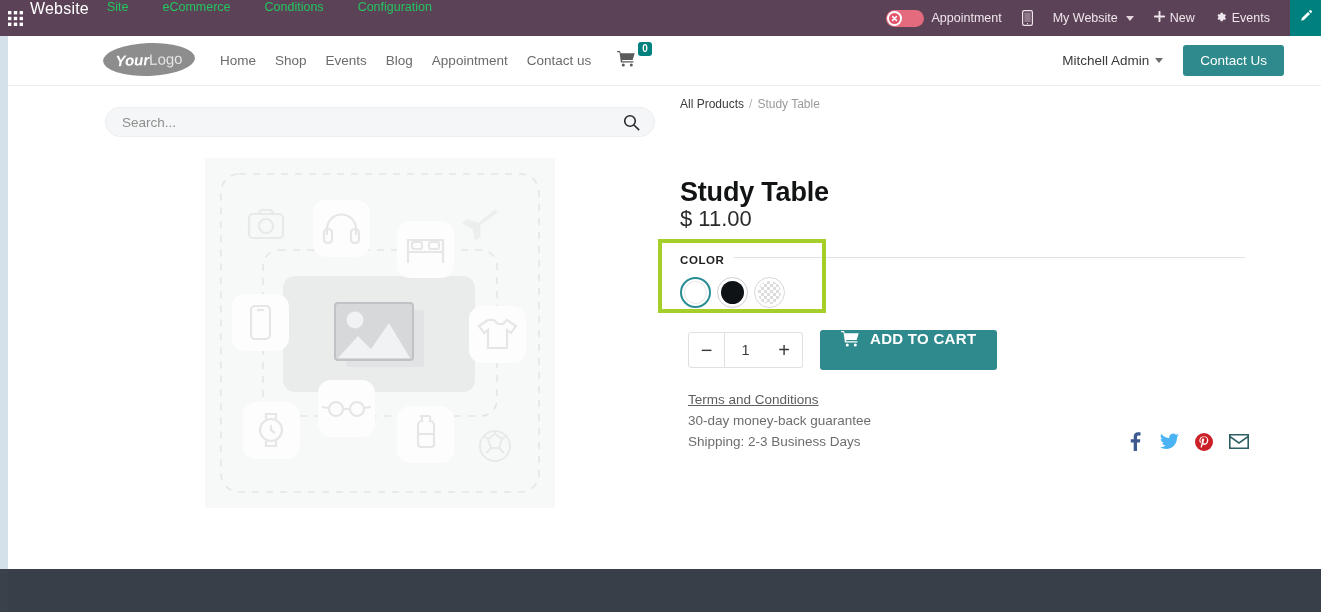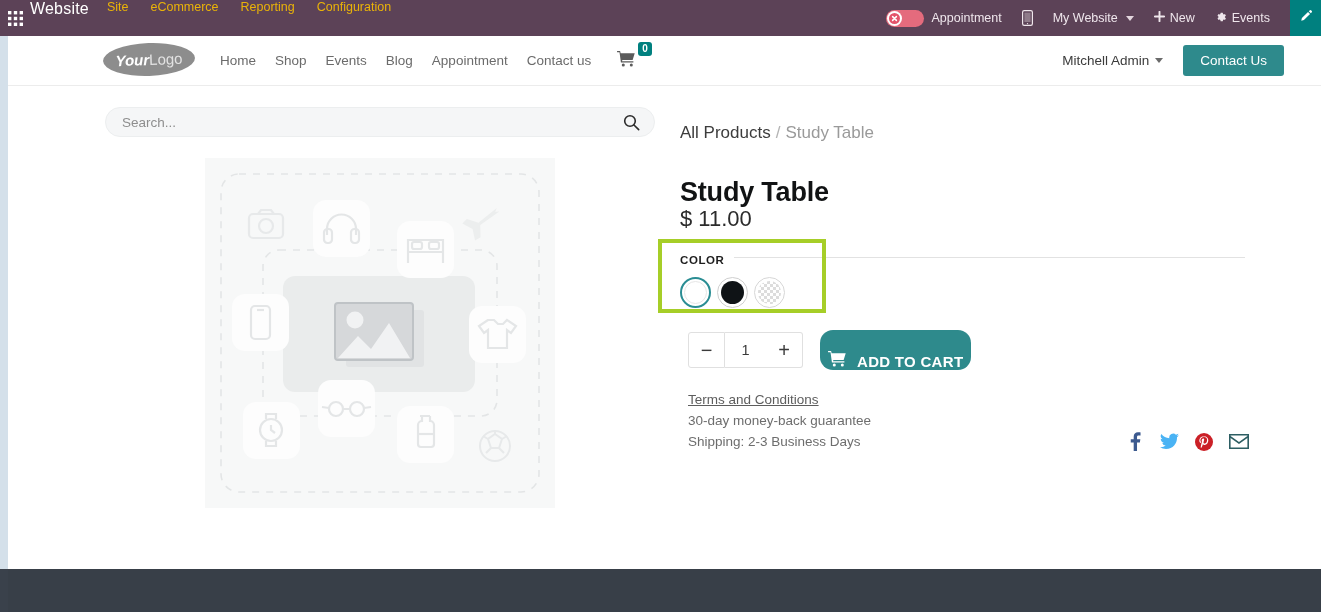--- a/index.html
+++ b/index.html
@@ -14,21 +14,21 @@
 
   
   .odoo-topbar{
     position:absolute; left:0; top:0; width:1321px; height:36px;
     background:#5c4257; color:#f0e9ee;
     display:flex; align-items:flex-start;
   }
   .apps-grid{ width:30px; height:36px; display:flex; align-items:center; justify-content:center; cursor:pointer; }
   .apps-grid svg{ display:block; }
   .brand-name{ font-size:16px; color:#ffffff; margin-right:18px; letter-spacing:.2px; }
-  .tb-menu{ display:flex; align-items:center; gap:22px; font-size:12.5px; color:#eab308; }
+  .tb-menu{ display:flex; align-items:center; gap:34px; font-size:12.5px; color:#22c55e; }
   .tb-menu span{ cursor:pointer; }
   .tb-right{ margin-left:auto; display:flex; align-items:center; height:36px; }
   .tb-right > *{ display:flex; align-items:center; }
   .publish-toggle{
     width:38px; height:17px; border-radius:9px; background:#e46b7d;
     position:relative; margin-right:8px; cursor:pointer;
   }
   .publish-toggle .knob{
     position:absolute; left:1px; top:1px; width:15px; height:15px; border-radius:50%;
     background:#ffffff; display:flex; align-items:center; justify-content:center;
@@ -94,21 +94,21 @@
 
   
   .prod-img{
     position:absolute; left:197px; top:71px; width:350px; height:350px;
     background:#f7f8f8; overflow:hidden;
   }
   .prod-img svg{ display:block; }
 
   
   .rcol{ position:absolute; left:672px; top:0; width:570px; }
-  .breadcrumb{ position:absolute; top:36px; left:0; font-size:17px; color:#9a9a9a; }
+  .breadcrumb{ position:absolute; top:10px; left:0; font-size:12px; color:#9a9a9a; }
   .breadcrumb a{ color:#3c3c3c; text-decoration:none; cursor:pointer; }
   .breadcrumb .sep{ margin:0 5px; color:#b4b4b4; }
   .prod-title{ position:absolute; top:72px; left:0; font-size:27px; font-weight:bold; color:#111314; letter-spacing:-.2px; }
   .prod-price{ position:absolute; top:119px; left:0; font-size:22px; color:#2b2b2b; }
 
   
   .color-fs{ position:absolute; top:163px; left:0; width:565px; }
   .color-legend{
     font-size:11.5px; font-weight:bold; letter-spacing:.6px; color:#1d1d1d;
     display:inline-block; padding-right:9px; background:#fff; position:relative; z-index:2;
@@ -144,23 +144,23 @@
   .qty{ display:flex; align-items:center; height:36px; }
   .qty button, .qty input{
     height:36px; border:1px solid #e0e0e0; background:#ffffff;
     font-family:"Liberation Sans", sans-serif; color:#3a3a3a;
   }
   .qty button{ width:37px; font-size:20px; cursor:pointer; line-height:1; padding:0; }
   .qty .minus{ border-radius:3px 0 0 3px; }
   .qty .plus{ border-radius:0 3px 3px 0; border-left:none; }
   .qty input{ width:41px; text-align:center; font-size:14.5px; border-left:none; border-right:none; outline:none; }
   .atc{
-    background:#2e8a8c; color:#ffffff; border:none; border-radius:13px;
-    height:40px; padding:0 8px; font-size:15px; font-weight:bold; letter-spacing:.3px;
-    display:flex; align-items:flex-end; gap:10px; cursor:pointer;
+    background:#2e8a8c; color:#ffffff; border:none; border-radius:3px;
+    height:40px; padding:0 21px; font-size:15px; font-weight:bold; letter-spacing:.3px;
+    display:flex; align-items:flex-start; gap:10px; cursor:pointer;
     font-family:"Liberation Sans", sans-serif;
   }
 
   .terms{ position:absolute; top:302px; left:8px; font-size:13.5px; color:#6d6d6d; line-height:21px; }
   .terms a{ color:#5d5d5d; text-decoration:underline; cursor:pointer; }
   .socials{ position:absolute; top:345px; left:447px; display:flex; align-items:center; gap:16px; }
   .socials span{ cursor:pointer; display:flex; }
 
   
   .footer{ position:absolute; left:0; top:569px; width:1321px; height:43px; background:#3a414b; }
@@ -182,21 +182,21 @@
         <rect x="0" y="11.6" width="3.4" height="3.4"></rect>
           <rect x="5.8" y="11.6" width="3.4" height="3.4"></rect>
           <rect x="11.6" y="11.6" width="3.4" height="3.4"></rect>
       </g>
     </svg>
   </div>
   <div class="brand-name">Website</div>
   <div class="tb-menu">
     <span>Site</span>
     <span>eCommerce</span>
-    <span>Reporting</span>
+    <span>Conditions</span>
     <span>Configuration</span>
   </div>
 
   <div class="tb-right">
     <div class="publish-toggle">
       <div class="knob">
         <svg width="11" height="11" viewBox="0 0 11 11">
           <circle cx="5.5" cy="5.5" r="5.5" fill="#e4546b"></circle>
           <path d="M3.6 3.6 L7.4 7.4 M7.4 3.6 L3.6 7.4" stroke="#ffffff" stroke-width="1.5" stroke-linecap="round"></path>
         </svg>

